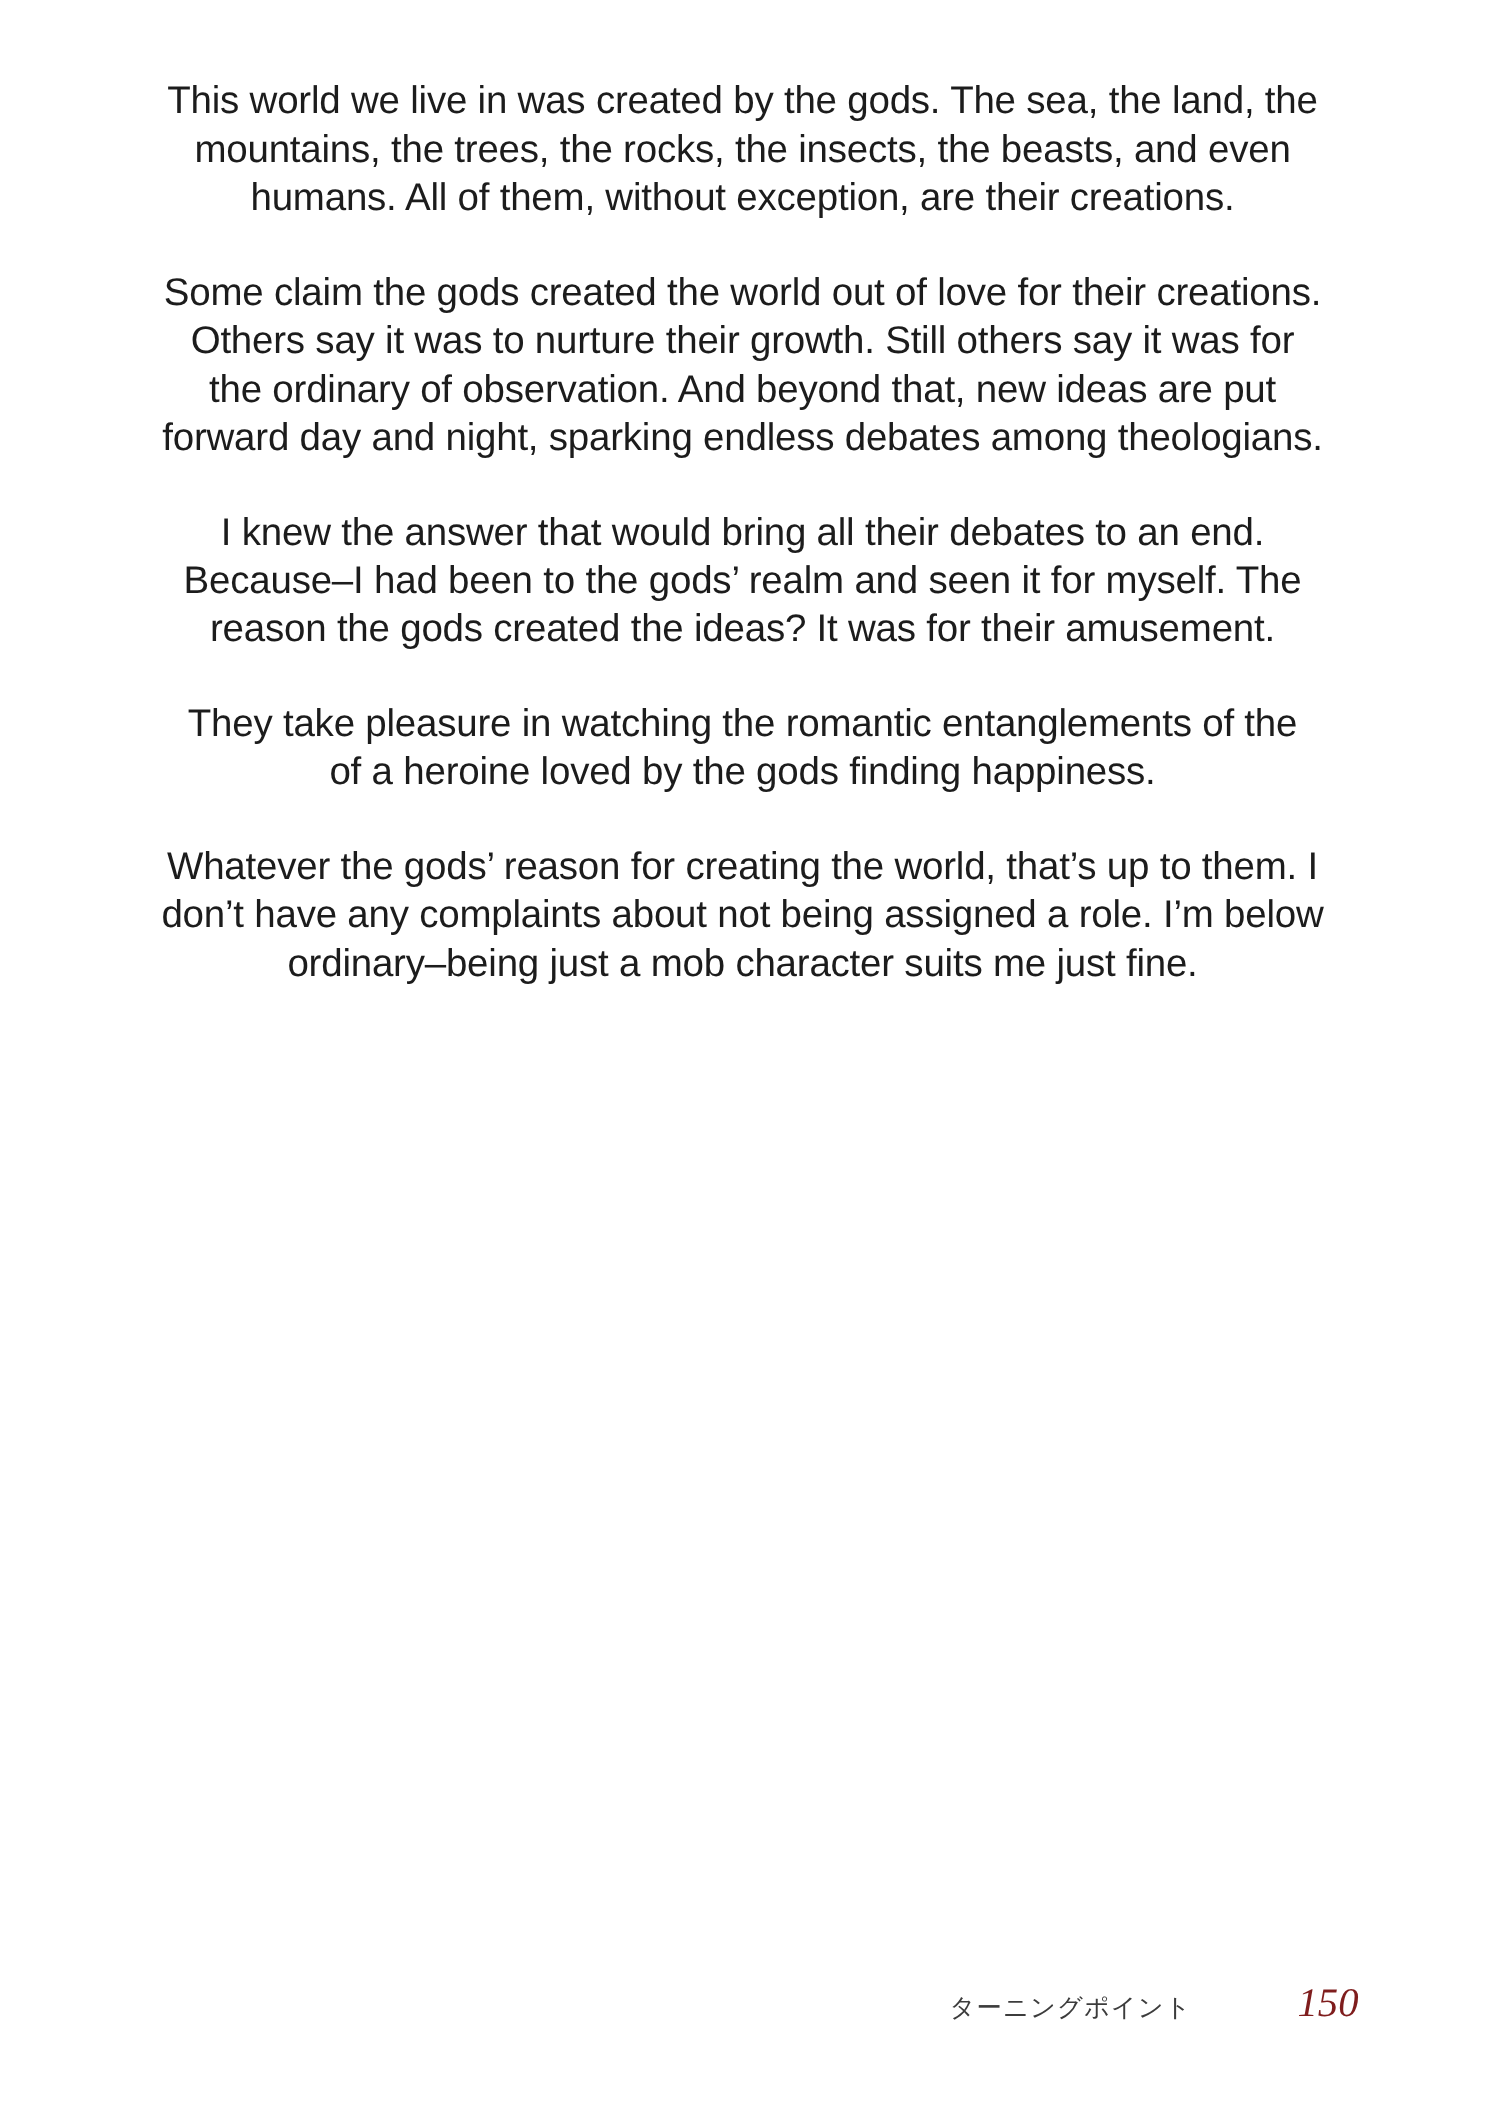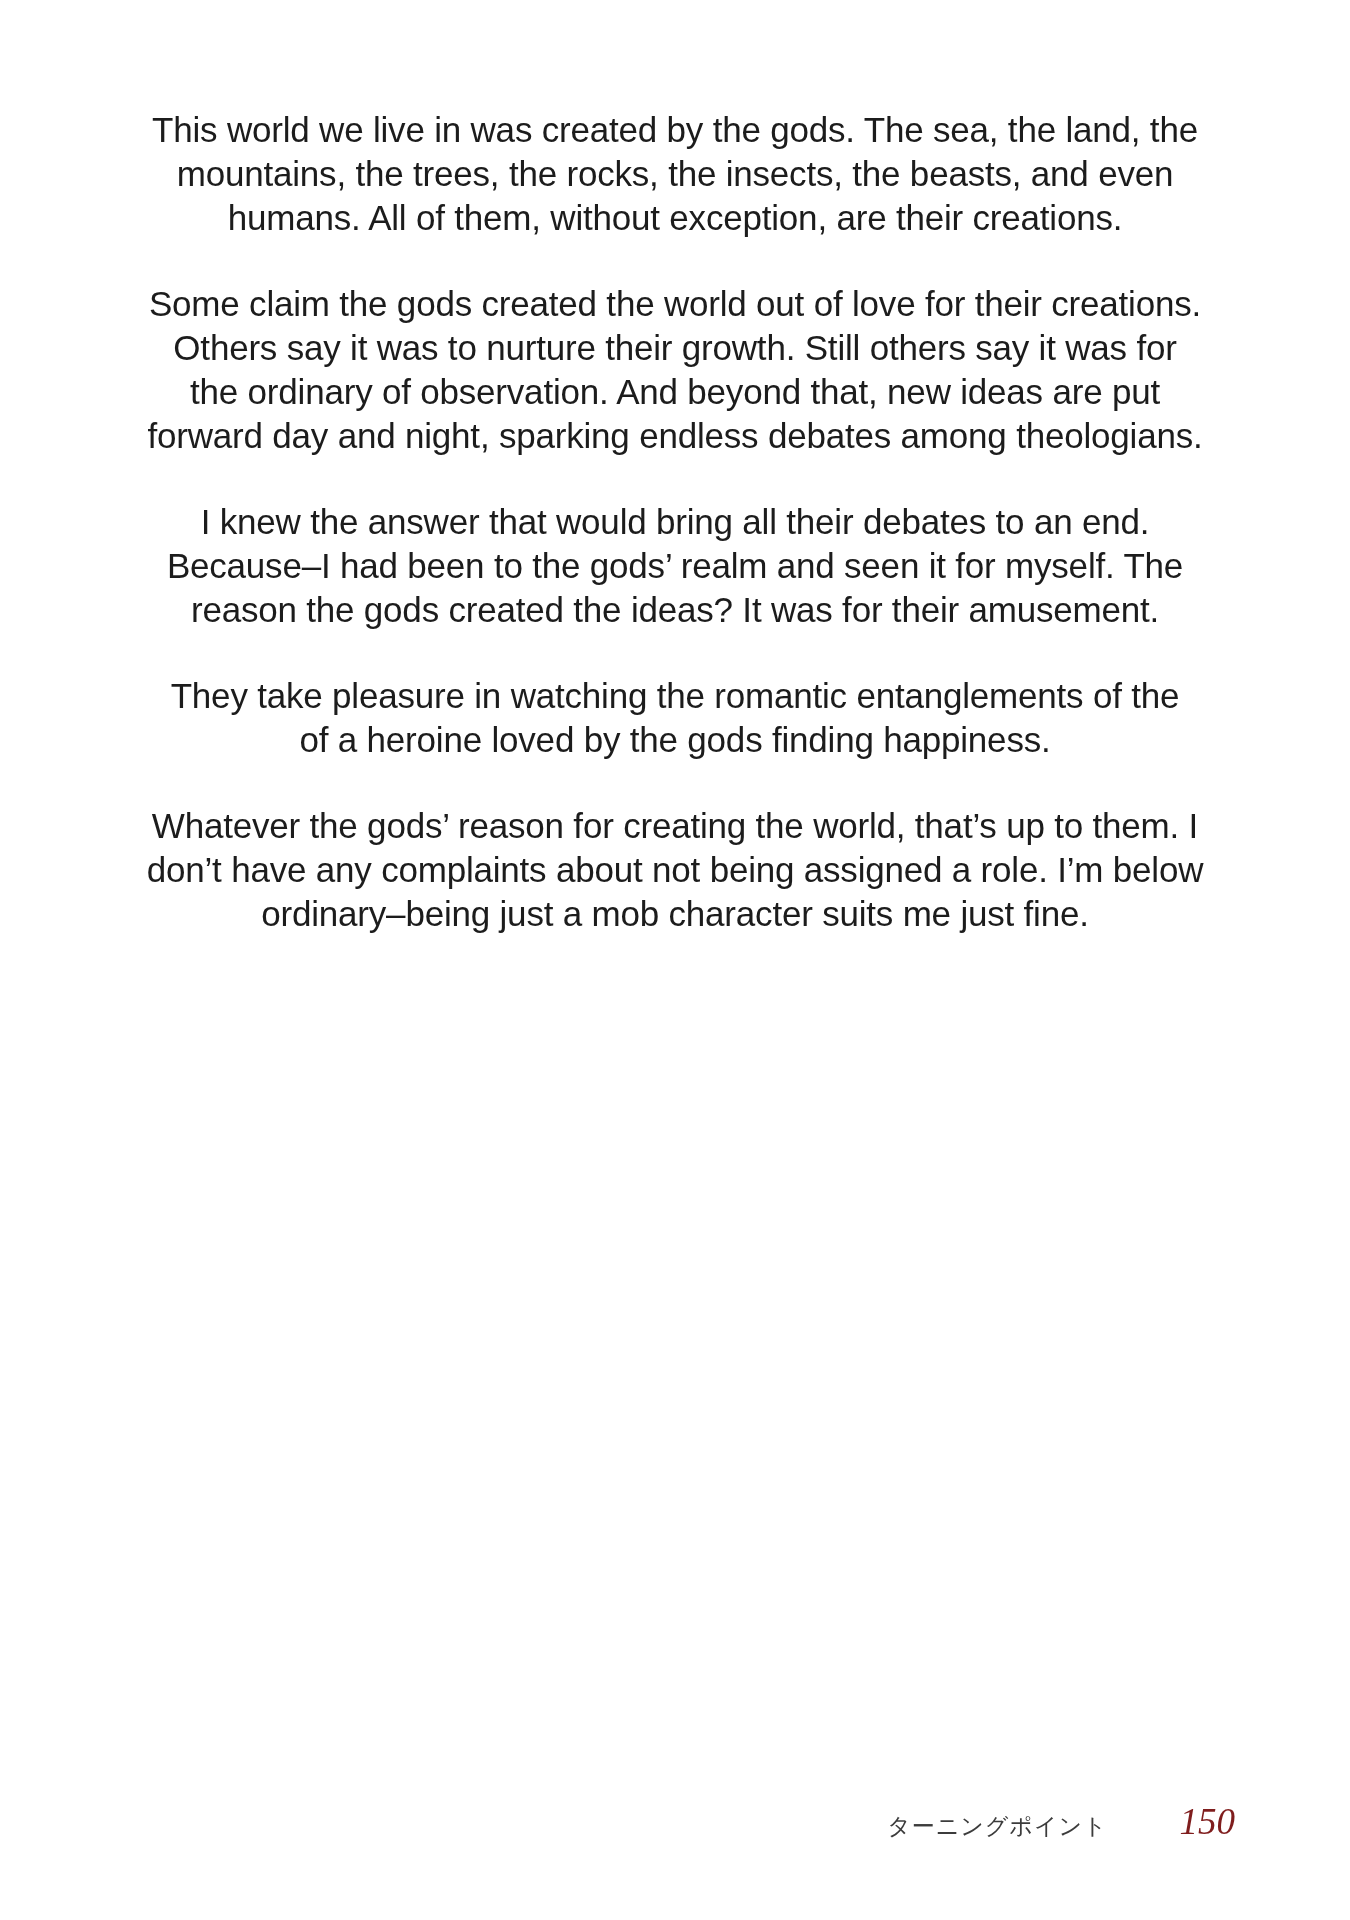--- a/index.html
+++ b/index.html
@@ -13,41 +13,41 @@
     height: 1920px;
     background: #ffffff;
     overflow: hidden;
     font-family: "Liberation Sans", sans-serif;
   }
   .content {
     position: absolute;
     top: 0;
     left: 0;
     right: 0;
-    padding-top: 108px;
+    padding-top: 70px;
     text-align: center;
   }
   .para {
     margin: 0 0 42px 0;
     padding: 0;
   }
   .line {
     font-size: 35px;
     line-height: 44px;
     letter-spacing: -0.2px;
     color: #1c1c1c;
     white-space: nowrap;
   }
   .footer {
     position: absolute;
     top: 1800px;
     right: 115px;
     display: flex;
     align-items: baseline;
-    gap: 72px;
+    gap: 96px;
   }
   .chapter-title {
     font-family: "DejaVu Sans", sans-serif;
     font-size: 23px;
     letter-spacing: 1px;
     color: #3c3c3c;
   }
   .page-number {
     font-family: "Liberation Serif", serif;
     font-style: italic;

